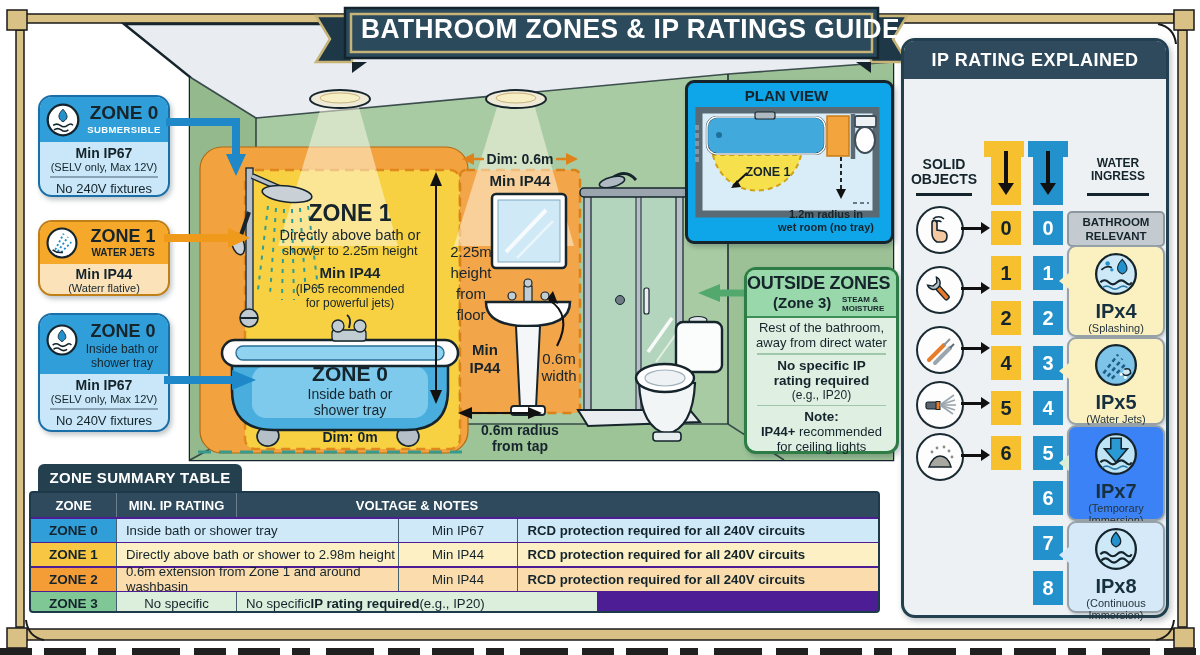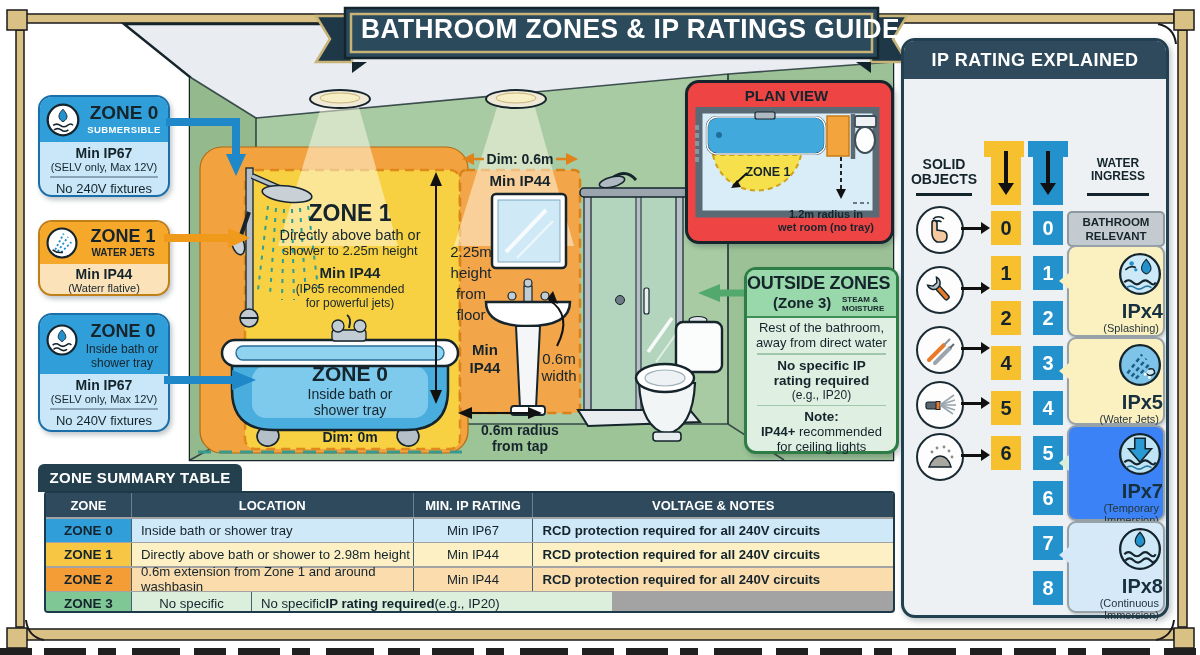--- a/index.html
+++ b/index.html
@@ -9,21 +9,21 @@
   .t{position:absolute;color:#16242c;line-height:1.16;white-space:nowrap}
   .c{text-align:center}
   .b{font-weight:bold}
   .callout{position:absolute;border-radius:14px;overflow:hidden;box-shadow:2px 3px 5px rgba(30,50,60,.28)}
   .callout .hd{position:relative;width:100%}
   .callout .bd{position:relative;width:100%;text-align:center}
   .divider{height:1.5px;background:rgba(20,40,60,.35);margin:3px 10px}
   .panel-cell{position:absolute;text-align:center;font-weight:bold;font-size:20px;line-height:34px;height:34px;width:30px}
   .ycell{background:#f7c02e;color:#14242c}
   .wcell{background:#2392cc;color:#ffffff}
-  .ipbox{position:absolute;left:163px;width:94px;border:2px solid #97a1a8;border-radius:9px;text-align:right;
+  .ipbox{position:absolute;left:163px;width:94px;border:2px solid #97a1a8;border-radius:9px;text-align:center;
          box-shadow:1px 2px 3px rgba(30,50,60,.2)}
   .ipbox .code{font-size:20px;font-weight:bold;color:#17303f;line-height:1.05}
   .ipbox .desc{font-size:11px;color:#24343c;line-height:1.1;white-space:normal;padding:0 4px}
   .notch{position:absolute;left:-10px;width:0;height:0;border-top:8px solid transparent;border-bottom:8px solid transparent}
   .objcircle{position:absolute;left:12px;width:44px;height:44px;border:2.5px solid #1a2a33;border-radius:50%;background:#fdfdfd;
              display:flex;align-items:center;justify-content:center}
   .objarrow-line{position:absolute;left:57px;width:21px;height:3px;background:#111}
   .objarrow-head{position:absolute;left:77px;width:0;height:0;border-top:6px solid transparent;border-bottom:6px solid transparent;border-left:9px solid #111}
   .tbl-row{position:absolute;left:0;display:flex;height:23px}
   .tbl-cell{height:23px;display:flex;align-items:center;border-right:1.5px solid #44606e;box-sizing:border-box}
@@ -267,21 +267,21 @@
 
   <div class="t c b" style="left:482px;top:151px;width:76px;font-size:14px">Dim: 0.6m</div>
   <div class="t c b" style="left:480px;top:172px;width:80px;font-size:15px">Min IP44</div>
   <div class="t c b" style="left:462px;top:341px;width:46px;font-size:15px">Min</div>
   <div class="t c b" style="left:462px;top:359px;width:46px;font-size:15px">IP44</div>
   <div class="t c" style="left:534px;top:350px;width:50px;font-size:15px">0.6m</div>
   <div class="t c" style="left:534px;top:367px;width:50px;font-size:15px">width</div>
   <div class="t c b" style="left:478px;top:422px;width:84px;font-size:14px">0.6m radius</div>
   <div class="t c b" style="left:478px;top:438px;width:84px;font-size:14px">from tap</div>
 
-  <div class="abs" style="left:685px;top:80px;width:203px;height:158px;background:#ef4444;border:3px solid #16242c;border-radius:14px;box-shadow:2px 3px 5px rgba(30,50,60,.28)">
+  <div class="abs" style="left:685px;top:80px;width:203px;height:158px;background:#0ea5e9;border:3px solid #16242c;border-radius:9px;box-shadow:2px 3px 5px rgba(30,50,60,.28)">
     <div class="t c b" style="left:0;top:4px;width:197px;font-size:15px">PLAN VIEW</div>
     <svg class="abs" style="left:7px;top:24px" width="185" height="112" viewBox="0 0 185 112">
       <rect x="4" y="3" width="177" height="104" fill="#d9edf8" stroke="#5a6a74" stroke-width="7"></rect>
       <path d="M18,48 A45,45 0 0 0 106,48 Z" fill="#f6e14c" stroke="#cfa21d" stroke-width="2" stroke-dasharray="5 4"></path>
       <rect x="12" y="10" width="118" height="37" rx="10" fill="#42a9dd" stroke="#16242c" stroke-width="2.2"></rect>
       <rect x="12" y="10" width="118" height="37" rx="10" fill="none" stroke="#ffffff" stroke-width="1.5"></rect>
       <circle cx="24" cy="28" r="3" fill="#1d6f9c"></circle>
       <rect x="60" y="5" width="20" height="7" rx="2" fill="#aeb9c1" stroke="#16242c" stroke-width="1.2"></rect>
       <rect x="132" y="9" width="22" height="40" fill="#f4a43c" stroke="#c97c14" stroke-width="1.5"></rect>
       <line x1="158" y1="7" x2="158" y2="52" stroke="#5a6a74" stroke-width="4.5"></line>
@@ -477,24 +477,23 @@
           <path d="M8,33 q4,-4 8,0 t8,0 t8,0 t4,0" fill="none" stroke="#14242c" stroke-width="2"></path>
         </svg>
       <div class="code">IPx8</div>
       <div class="desc">(Continuous Immersion)</div>
     </div>
   </div>
 
   <div class="abs c" style="left:38px;top:464px;width:204px;height:28px;background:#24404f;border-radius:6px 6px 0 0">
     <span class="b" style="color:#fff;font-size:15px;line-height:28px;letter-spacing:.3px">ZONE SUMMARY TABLE</span>
   </div>
-  <div class="abs" style="left:44px;top:491px;width:851px;height:122px;border:2.5px solid #1d3a4a;border-radius:4px;background:#a3a3a3;box-sizing:border-box;overflow:hidden">
+  <div class="abs" style="left:29px;top:491px;width:851px;height:122px;border:2.5px solid #1d3a4a;border-radius:4px;background:#4c1d95;box-sizing:border-box;overflow:hidden">
     <div class="tbl-row" style="top:0;background:#2e4a5c;width:100%;height:24px">
       <div class="tbl-cell zlabel" style="color:#fff;font-size:13px;height:24px;border-right-color:rgba(255,255,255,.3)">ZONE</div>
-      <div class="tbl-cell loc" style="color:#fff;font-weight:bold;font-size:13px;height:24px;justify-content:center;padding-left:0;border-right-color:rgba(255,255,255,.3)">LOCATION</div>
       <div class="tbl-cell rat" style="color:#fff;font-weight:bold;font-size:13px;height:24px;border-right-color:rgba(255,255,255,.3)">MIN. IP RATING</div>
       <div class="tbl-cell vnotes" style="color:#fff;font-weight:bold;font-size:13px;height:24px;justify-content:center;padding-left:0">VOLTAGE &amp; NOTES</div>
     </div>
     <div class="tbl-row" style="top:25.5px;width:100%">
       <div class="tbl-cell zlabel" style="background:#2f9ed9">ZONE 0</div>
       <div class="tbl-cell loc" style="background:#cfe9f8">Inside bath or shower tray</div>
       <div class="tbl-cell rat" style="background:#cfe9f8">Min IP67</div>
       <div class="tbl-cell vnotes" style="background:#cfe9f8">
           <span></span>
           <span class="b">RCD protection required for all 240V circuits</span>

